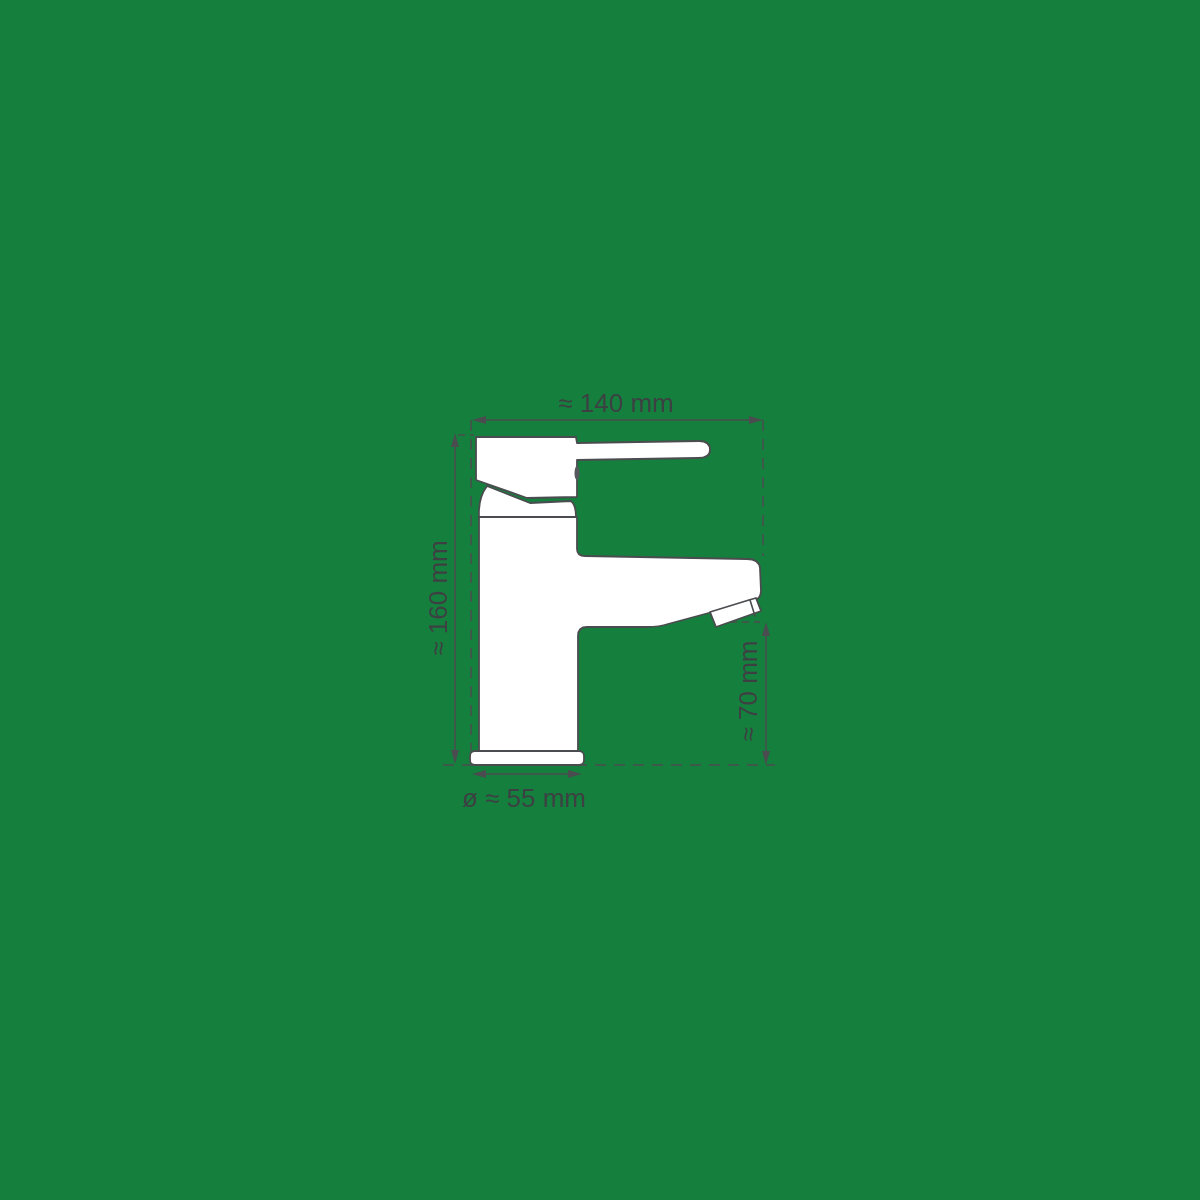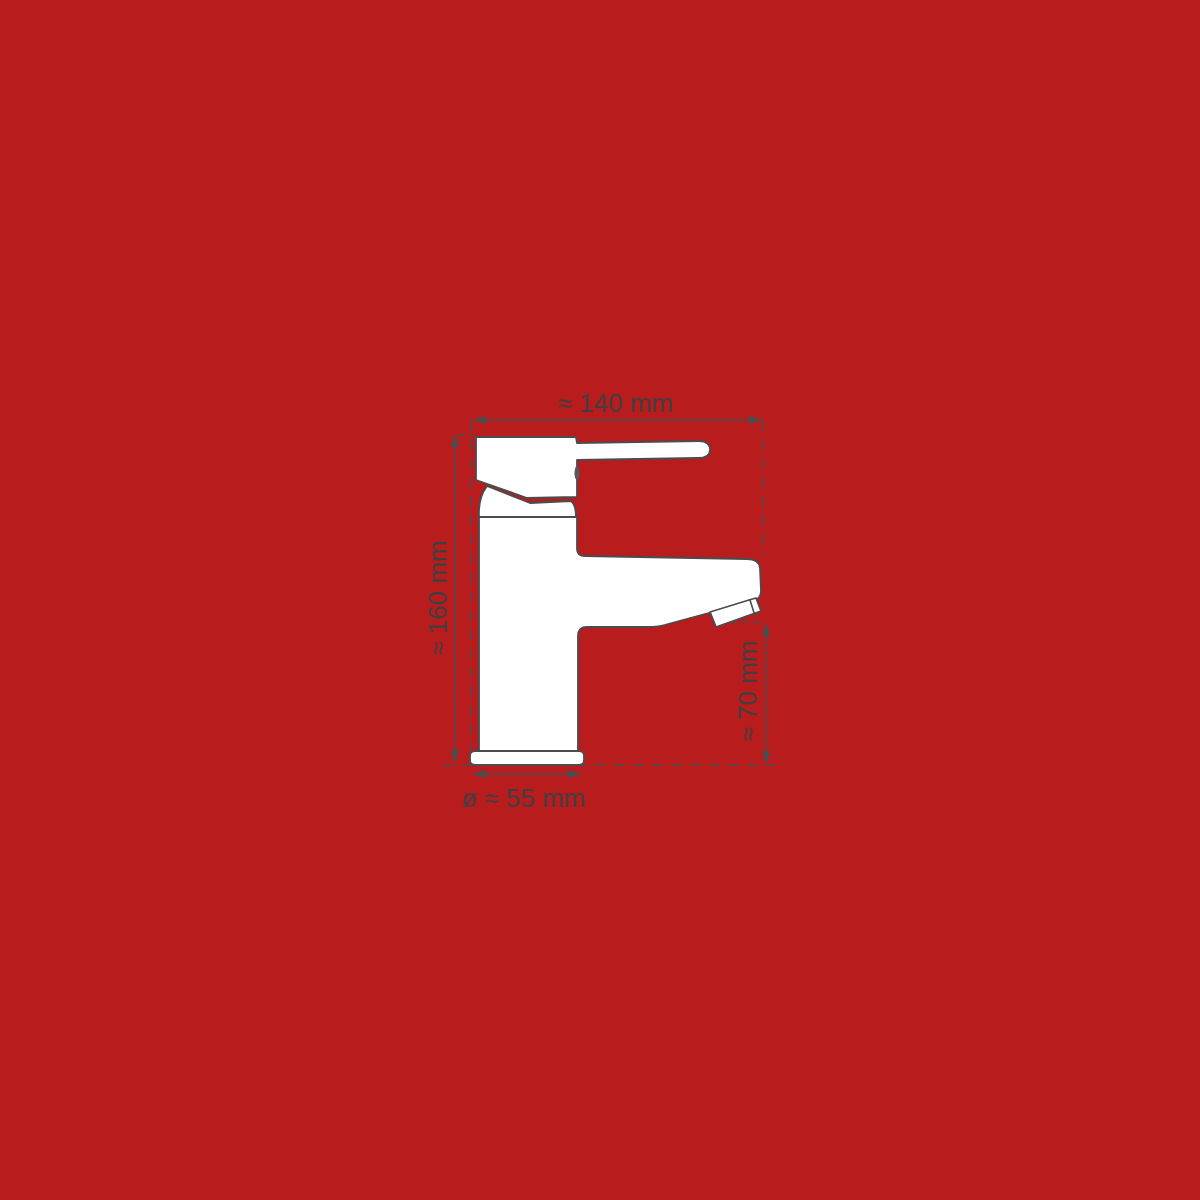--- a/index.html
+++ b/index.html
@@ -4,21 +4,21 @@
 <style>
   html, body {
     margin: 0;
     padding: 0;
     background: #ffffff;
   }
   .page {
     position: relative;
     width: 1200px;
     height: 1200px;
-    background: #b91c1c;
+    background: #15803d;
     overflow: hidden;
   }
   svg {
     display: block;
   }
   .outline {
     fill: #ffffff;
     stroke: #4a4c4f;
     stroke-width: 1.8;
     stroke-linejoin: round;

